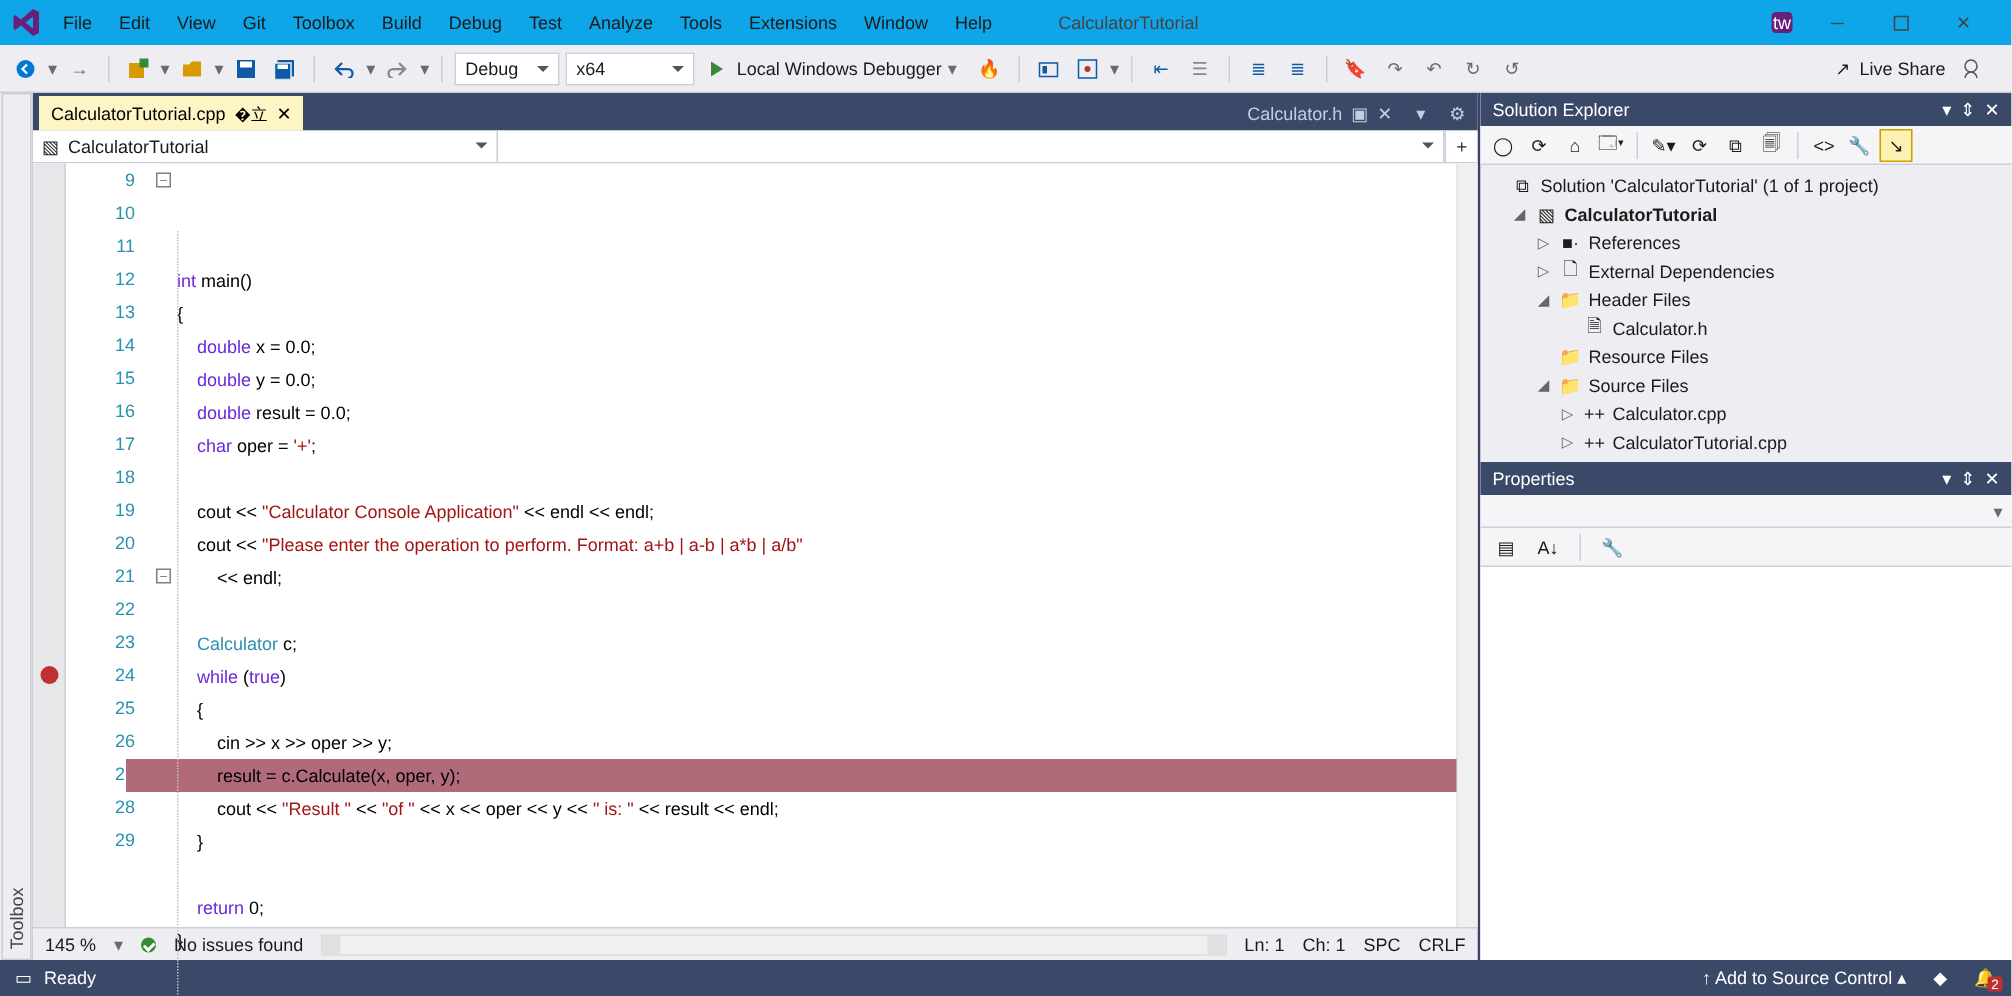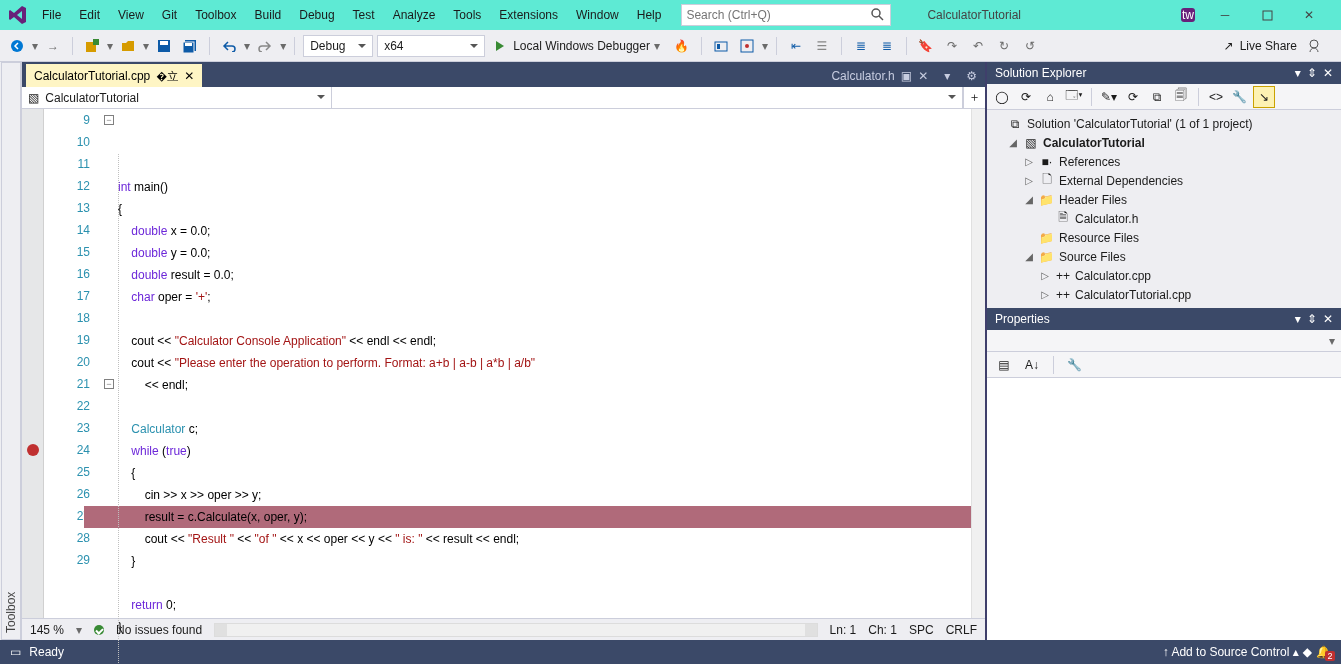--- a/index.html
+++ b/index.html
@@ -1,20 +1,20 @@
 <!DOCTYPE html>
 <html><head>
 <meta charset="utf-8">
 <style>
   * { margin: 0; padding: 0; box-sizing: border-box; font-family: "Segoe UI", Tahoma, sans-serif; font-size: 12px; }
   html, body { width: 1341px; height: 664px; overflow: hidden; background: #eeeef2; color: #1b1b1b; }
   .root { display: flex; flex-direction: column; width: 100%; height: 100%; }
 
   
-  .titlebar { height: 30px; display: flex; align-items: center; padding: 0 6px; gap: 4px; background: #5eead4; }
+  .titlebar { height: 30px; display: flex; align-items: center; padding: 0 6px; gap: 4px; background: #0ea5e9; }
   .vs-logo { width: 24px; height: 24px; display: flex; align-items: center; justify-content: center; }
   .menu-bar { display: flex; gap: 2px; }
   .menu-item { padding: 4px 8px; cursor: default; }
   .search-box { flex: 0 0 210px; height: 22px; border: 1px solid #cccedb; background: #fff; display: flex; align-items: center; padding: 0 4px; margin-left: 8px; }
   .search-box input { flex: 1; border: none; outline: none; font-size: 12px; }
   .search-icon { width: 16px; height: 16px; margin-left: 4px; }
   .solution-title { margin-left: 22px; padding: 4px 10px; color: #444; }
   .titlebar-right { margin-left: auto; display: flex; align-items: center; gap: 14px; padding-right: 12px; }
   .win-btn { width: 28px; height: 20px; display: flex; align-items: center; justify-content: center; color: #444; }
 
@@ -69,21 +69,21 @@
 
   
   .editor-status { height: 22px; display:flex; align-items:center; gap:12px; padding:0 8px; border-top:1px solid #cccedb; background:#eeeef2; font-size:11px; }
   .hscroll { flex:1; height:14px; background:#f0f0f0; border:1px solid #dcdcdc; position:relative;}
   .hscroll::before{content:"";position:absolute;left:0;top:0;bottom:0;width:12px;background:#e0e0e0;}
   .hscroll::after{content:"";position:absolute;right:0;top:0;bottom:0;width:12px;background:#e0e0e0;}
 
   
   .bottom-tabs { height: 24px; background: #3b4968; color:#cfd6e5; display:flex; align-items:center; gap:16px; padding:0 10px; }
   .status-bar { height: 24px; background: #3b4968; color:#fff; display:flex; align-items:center; padding:0 10px; gap:8px; }
-  .status-right { margin-left:auto; display:flex; align-items:center; gap:4px;}
+  .status-right { margin-left:auto; display:flex; align-items:center; gap:18px;}
   .bell { position:relative;}
   .bell-badge{position:absolute;right:-4px;bottom:-2px;background:#c03030;color:#fff;font-size:9px;width:10px;height:10px;border-radius:2px;line-height:10px;text-align:center;}
 
   
   .panel-title { height: 22px; background: #3b4968; color:#fff; display:flex; align-items:center; padding:0 8px; gap:6px; }
   .panel-title .pt-right{margin-left:auto;display:flex;gap:6px;}
   .sol-toolbar { height: 26px; display:flex; align-items:center; padding:0 4px; gap:2px; border-bottom:1px solid #cccedb; background:#f5f5f7;}
   .sol-btn { width:22px;height:22px;display:flex;align-items:center;justify-content:center; }
   .sol-btn.active{background:#fdf2b3;border:1px solid #caa200;}
   .sol-search { height:24px; border:1px solid #cccedb; margin:0; display:flex; align-items:center; padding:0 6px; background:#fff;}
@@ -121,29 +121,20 @@
         <span class="menu-item">Toolbox</span>
         <span class="menu-item">Build</span>
         <span class="menu-item">Debug</span>
         <span class="menu-item">Test</span>
         <span class="menu-item">Analyze</span>
         <span class="menu-item">Tools</span>
         <span class="menu-item">Extensions</span>
         <span class="menu-item">Window</span>
         <span class="menu-item">Help</span>
       </div>
-    <div class="search-box">
-      <input placeholder="Search (Ctrl+Q)" style="">
-      <span class="search-icon">
-        <svg width="14" height="14" viewBox="0 0 14 14">
-            <circle cx="6" cy="6" r="4" fill="none" stroke="#555" stroke-width="1.5"></circle>
-            <line x1="9" y1="9" x2="13" y2="13" stroke="#555" stroke-width="1.5"></line>
-          </svg>
-      </span>
-    </div>
     <div class="solution-title">CalculatorTutorial</div>
     <div class="titlebar-right">
       <span style="color:#68217a;">
         <svg width="18" height="18" viewBox="0 0 18 18">
             <rect x="2" y="2" width="14" height="14" rx="3" fill="#68217a"></rect>
             <text x="9" y="13" text-anchor="middle" fill="#fff" font-size="10">tw</text>
           </svg>
       </span>
       <span class="win-btn">─</span>
       <span class="win-btn">
@@ -201,21 +192,21 @@
       </span>
       <span class="grey">▾</span>
     <span class="tbtn">
         <svg width="14" height="12">
           <path d="M8 2 L12 6 L8 10 M12 6 H4 A3 3 0 0 0 4 12" fill="none" stroke="#888" stroke-width="1.5"></path>
         </svg>
       </span>
       <span class="grey">▾</span>
     <span class="tsep"></span>
     <div class="tsel" style="width:70px">Debug</div>
-    <div class="tsel" style="width:108px">x64</div>
+    <div class="tsel" style="width:86px">x64</div>
     <div class="run-btn">
       <span class="run-play"></span>
       <span>Local Windows Debugger</span>
       <span class="grey">▾</span>
     </div>
     <span class="tbtn">🔥</span>
     <span class="tsep"></span>
     <span class="tbtn">
         <svg width="14" height="14">
           <rect x="1" y="3" width="12" height="9" fill="none" stroke="#0d5aa7"></rect>

